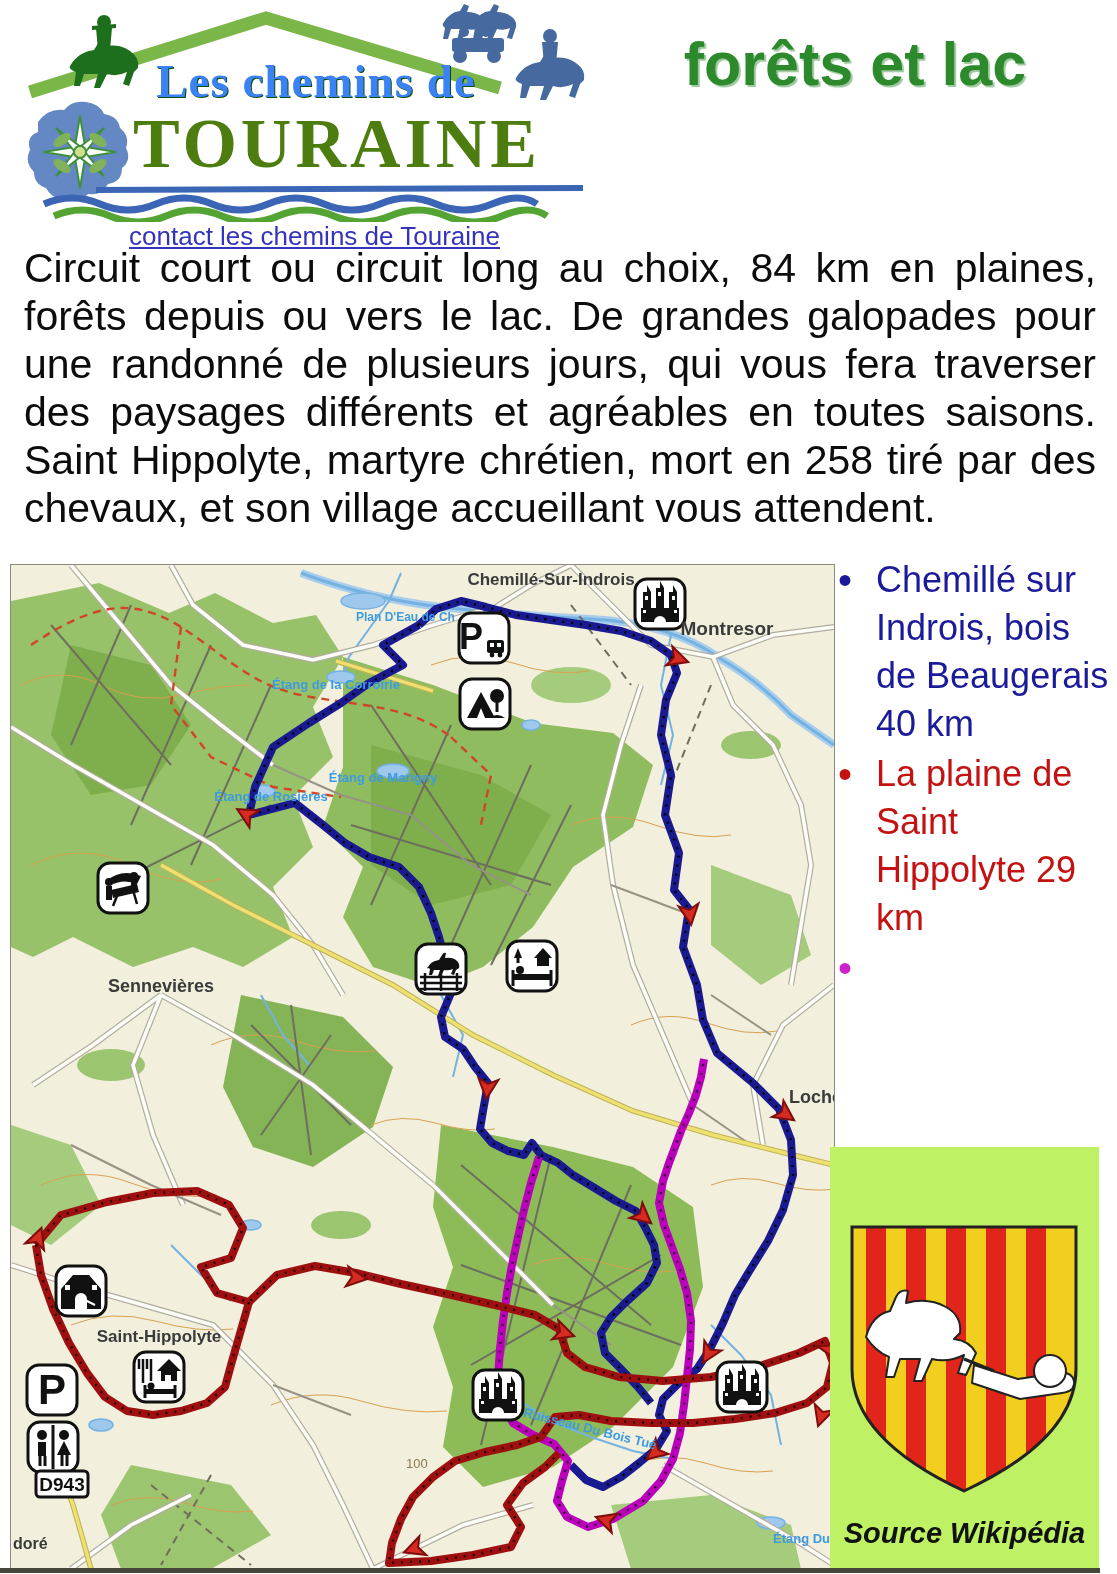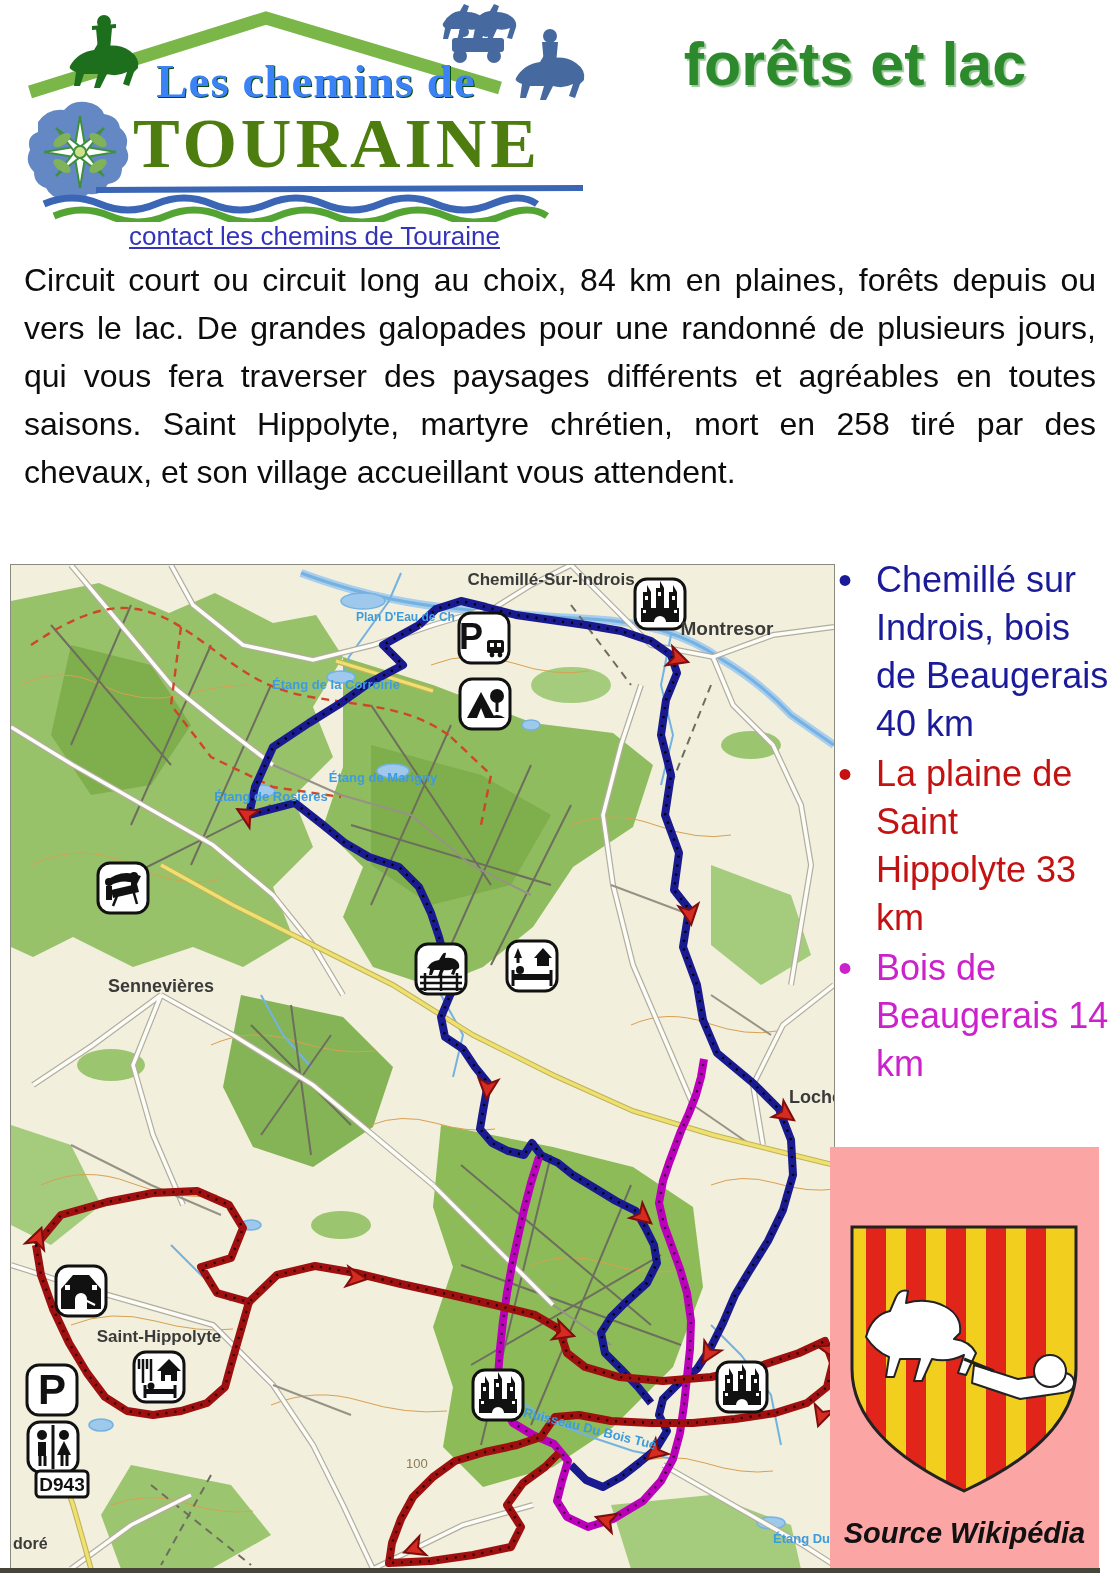--- a/index.html
+++ b/index.html
@@ -23,36 +23,36 @@
     position:absolute;left:100px;top:221px;width:400px;text-align:right;
     font-size:26px;color:#3333bb;text-decoration:underline;white-space:nowrap;
   }
   .title{
     position:absolute;left:615px;top:22px;width:480px;text-align:center;
     font-size:61px;font-weight:700;color:#2c8a2c;line-height:1.38;
     text-shadow:2px 2px 1px #9fc79f;
   }
   .intro{
     position:absolute;left:24px;top:244px;width:1072px;
-    font-size:32px;line-height:48px;color:#0c0c0c;text-align:justify;margin-top:12px;
+    font-size:41px;line-height:48px;color:#0c0c0c;text-align:justify;
   }
   
   .legend{position:absolute;left:838px;top:556px;width:272px;}
   .legend ul{list-style:none;margin:0;padding:0;}
   .legend li{display:flex;align-items:flex-start;margin:0 0 2px 0;}
   .legend .bullet{font-size:40px;line-height:48px;width:38px;flex:0 0 38px;}
   .legend .lbl{font-size:36px;font-weight:400;line-height:48px;}
   .c-blue{color:#1b1b99;}
   .c-red{color:#c41212;}
   .c-mag{color:#cc22cc;}
   
   .map{position:absolute;left:10px;top:564px;width:823px;height:1004px;
        border:1px solid #8a8a7e;background:#f2efdc;}
   
-  .wiki{position:absolute;left:830px;top:1147px;width:269px;height:421px;background:#fca5a5;}
+  .wiki{position:absolute;left:830px;top:1147px;width:269px;height:421px;background:#bef264;}
   .wiki svg{position:absolute;left:14px;top:72px;}
   .wiki .caption{
     position:absolute;left:0;bottom:18px;width:100%;text-align:center;
     font-size:29px;font-style:italic;color:#111;font-weight:700;
   }
   .bottom-strip{position:absolute;left:0;top:1568px;width:1100px;height:5px;background:#45453a;}
 </style>
 </head>
 <body>
 
@@ -118,25 +118,24 @@
 <div class="intro">Circuit court ou circuit long au choix, 84 km en plaines, forêts depuis ou vers le lac. De grandes galopades pour une randonné de plusieurs jours, qui vous fera traverser des paysages différents et agréables en toutes saisons. Saint Hippolyte, martyre chrétien, mort en 258 tiré par des chevaux, et son village accueillant vous attendent.</div>
 
 <div class="legend">
   <ul>
     <li>
       <span class="bullet c-blue">•</span>
       <span class="lbl c-blue">Chemillé sur Indrois, bois de Beaugerais 40 km</span>
     </li>
     <li>
       <span class="bullet c-red">•</span>
-      <span class="lbl c-red">La plaine de Saint Hippolyte 33 km</span>
+      <span class="lbl c-red">La plaine de Saint Hippolyte 29 km</span>
     </li>
     <li>
       <span class="bullet c-mag">•</span>
-      <span class="lbl c-mag">Bois de Beaugerais 14 km</span>
     </li>
   </ul>
 </div>
 
 <div class="map">
 <svg width="823" height="1004" viewBox="0 0 823 1004">
   <defs>
     <g id="castle">
       <rect x="-25" y="-25" width="50" height="50" rx="12" fill="#ffffff" stroke="#111" stroke-width="3"></rect>
       <g fill="#111">

